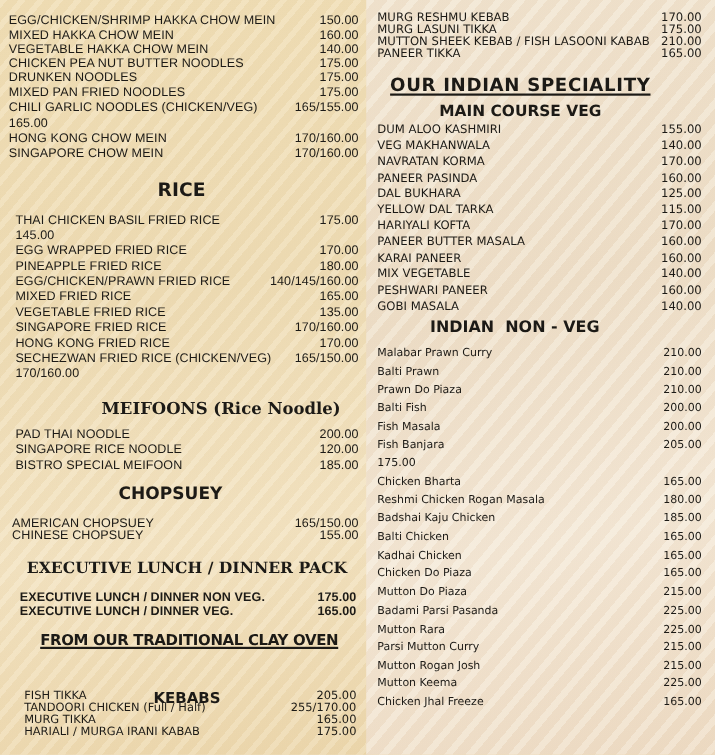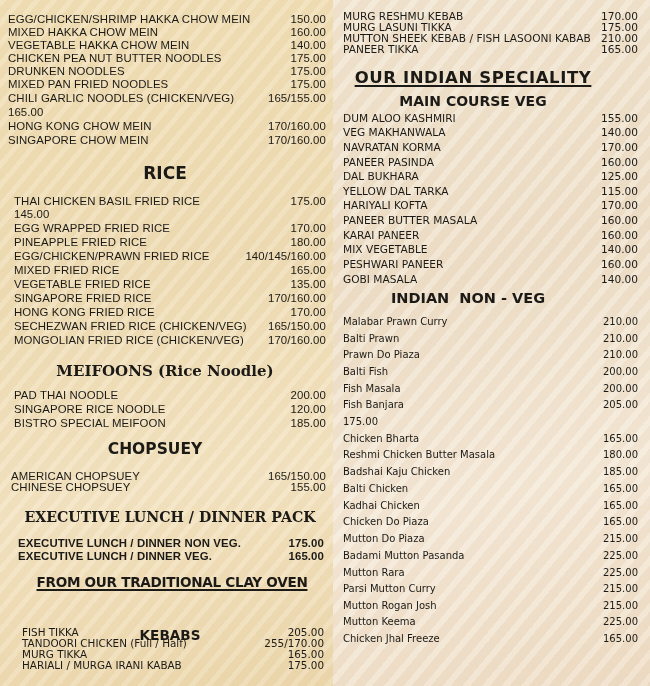--- a/index.html
+++ b/index.html
@@ -133,27 +133,26 @@
     </div>
   <div class="row l-row indent" style="top:306px">
       <span>HONG KONG FRIED RICE</span>
       <span>170.00</span>
     </div>
   <div class="row l-row indent" style="top:320px">
       <span>SECHEZWAN FRIED RICE (CHICKEN/VEG)</span>
       <span>165/150.00</span>
     </div>
   <div class="row l-row indent" style="top:334px">
-      <span>MONGOLIAN FRIED RICE (CHICKEN/VEG)</span>
       <span>170/160.00</span>
     </div>
 </div>
 
 <div>
-  <div class="heading h-serif" style="left:0;width:330px;top:362px;font-size:15px;">MEIFOONS (Rice Noodle)</div>
+  <div class="heading h-serif" style="left:0;width:330px;top:362px;font-size:15px;padding-left:36px;">MEIFOONS (Rice Noodle)</div>
   <div class="row l-row indent" style="top:389px">
       <span>PAD THAI NOODLE</span>
       <span>200.00</span>
     </div>
   <div class="row l-row indent" style="top:403px">
       <span>SINGAPORE RICE NOODLE</span>
       <span>120.00</span>
     </div>
   <div class="row l-row indent" style="top:417px">
       <span>BISTRO SPECIAL MEIFOON</span>
@@ -305,21 +304,21 @@
       <span>205.00</span>
     </div>
   <div class="row r-row big" style="top:415px">
       <span>175.00</span>
     </div>
   <div class="row r-row big" style="top:432px">
       <span>Chicken Bharta</span>
       <span>165.00</span>
     </div>
   <div class="row r-row big" style="top:448px">
-      <span>Reshmi Chicken Butter Masala</span>
+      <span>Reshmi Chicken Rogan Masala</span>
       <span>180.00</span>
     </div>
   <div class="row r-row big" style="top:465px">
       <span>Badshai Kaju Chicken</span>
       <span>185.00</span>
     </div>
   <div class="row r-row big" style="top:482px">
       <span>Balti Chicken</span>
       <span>165.00</span>
     </div>
@@ -329,21 +328,21 @@
     </div>
   <div class="row r-row big" style="top:515px">
       <span>Chicken Do Piaza</span>
       <span>165.00</span>
     </div>
   <div class="row r-row big" style="top:532px">
       <span>Mutton Do Piaza</span>
       <span>215.00</span>
     </div>
   <div class="row r-row big" style="top:549px">
-      <span>Badami Mutton Pasanda</span>
+      <span>Badami Parsi Pasanda</span>
       <span>225.00</span>
     </div>
   <div class="row r-row big" style="top:566px">
       <span>Mutton Rara</span>
       <span>225.00</span>
     </div>
   <div class="row r-row big" style="top:582px">
       <span>Parsi Mutton Curry</span>
       <span>215.00</span>
     </div>

